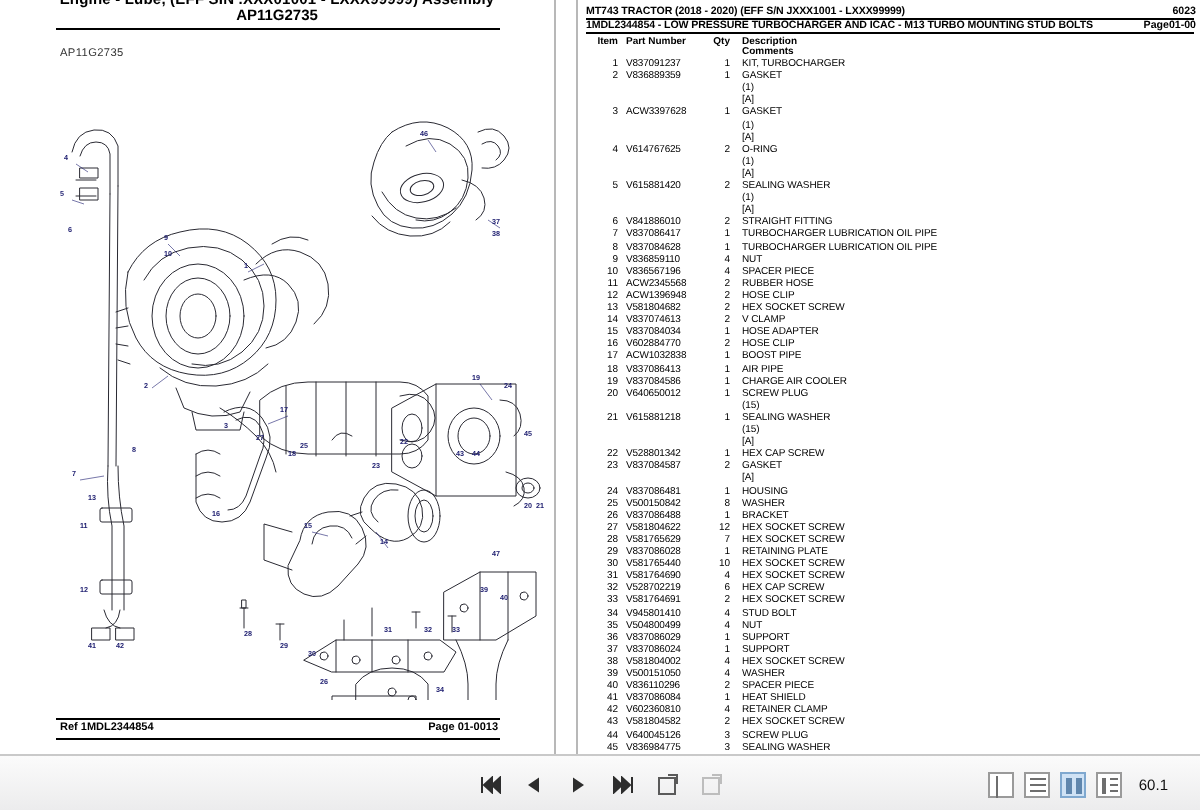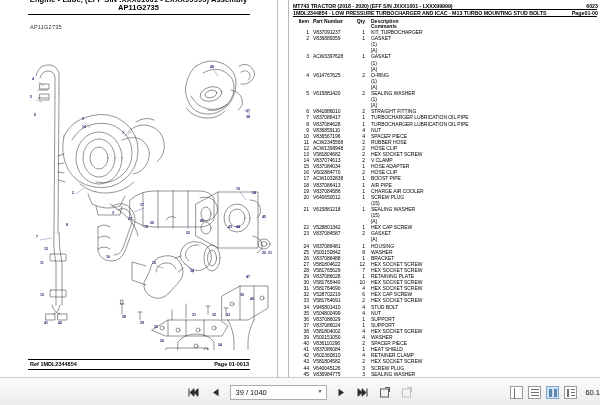--- a/index.html
+++ b/index.html
@@ -104,21 +104,21 @@
   .tb-btn.dim { color:#b5b5b5; }
   .tb-btn svg { display:block; }
   #page-box {
     width:97px; height:15px; border:1px solid #adadad; background:#fff;
     display:flex; align-items:center; justify-content:space-between;
     padding:0 3px 0 5px; font-size:7.5px; color:#111;
   }
   #page-box .caret { font-size:5px; color:#444; transform:translateY(-1px); }
   #tb-right {
     position:absolute; right:0; top:0; height:28px; display:flex;
-    align-items:center; gap:5px; padding-right:0;
+    align-items:center; gap:5px; padding-right:16px;
   }
   .vm {
     width:13px; height:13px; border:1px solid #9a9a9a; background:#fff;
     position:relative; display:block;
   }
   .vm.sel { background:#cfe2f5; border-color:#7fa8cf; }
   .vm i { position:absolute; background:#6e6e6e; display:block; }
   .zoomval { font-size:7.5px; color:#111; margin-left:3px; }
 </style>
 </head>
@@ -681,24 +681,20 @@
             <path d="M1 0.5v8M2 4.5L6 0.8v7.4zM6 4.5L10 0.8v7.4z" fill="#2d2d2d" stroke="#2d2d2d" stroke-width="1"></path>
           </svg>
       </div>
 
       <div class="tb-btn">
         <svg width="8" height="9" viewBox="0 0 8 9">
             <path d="M6.5 0.8v7.4L1 4.5z" fill="#2d2d2d"></path>
           </svg>
       </div>
 
-      <div id="page-box">
-        <span>39 / 1040</span>
-        <span class="caret">▼</span>
-      </div>
 
       <div class="tb-btn">
         <svg width="8" height="9" viewBox="0 0 8 9">
             <path d="M1.5 0.8v7.4L7 4.5z" fill="#2d2d2d"></path>
           </svg>
       </div>
 
       <div class="tb-btn">
         <svg width="11" height="9" viewBox="0 0 11 9">
             <path d="M1 0.8v7.4L5 4.5zM5 0.8v7.4L9 4.5zM10 0.5v8" fill="#2d2d2d" stroke="#2d2d2d" stroke-width="1"></path>

